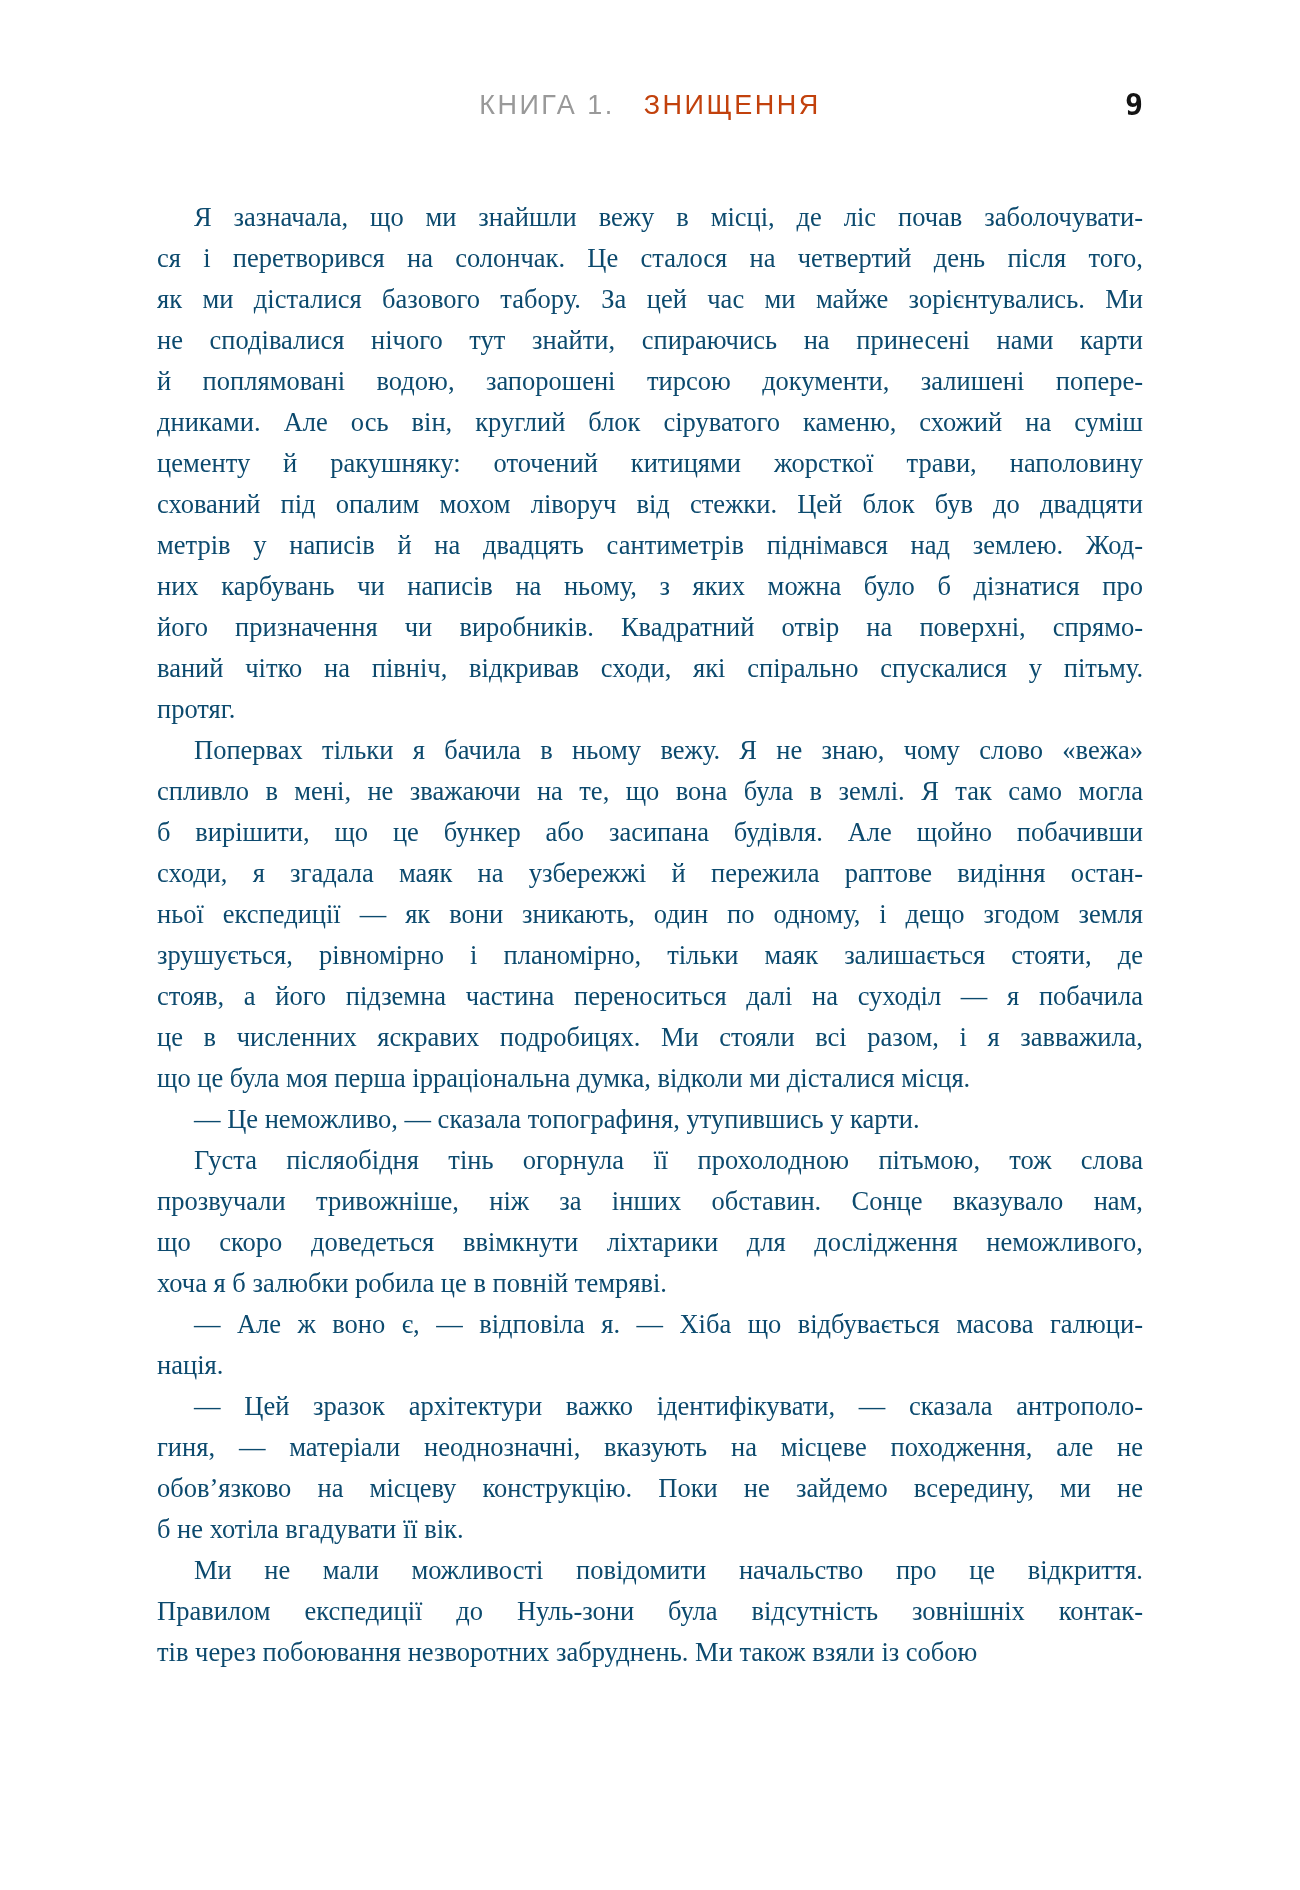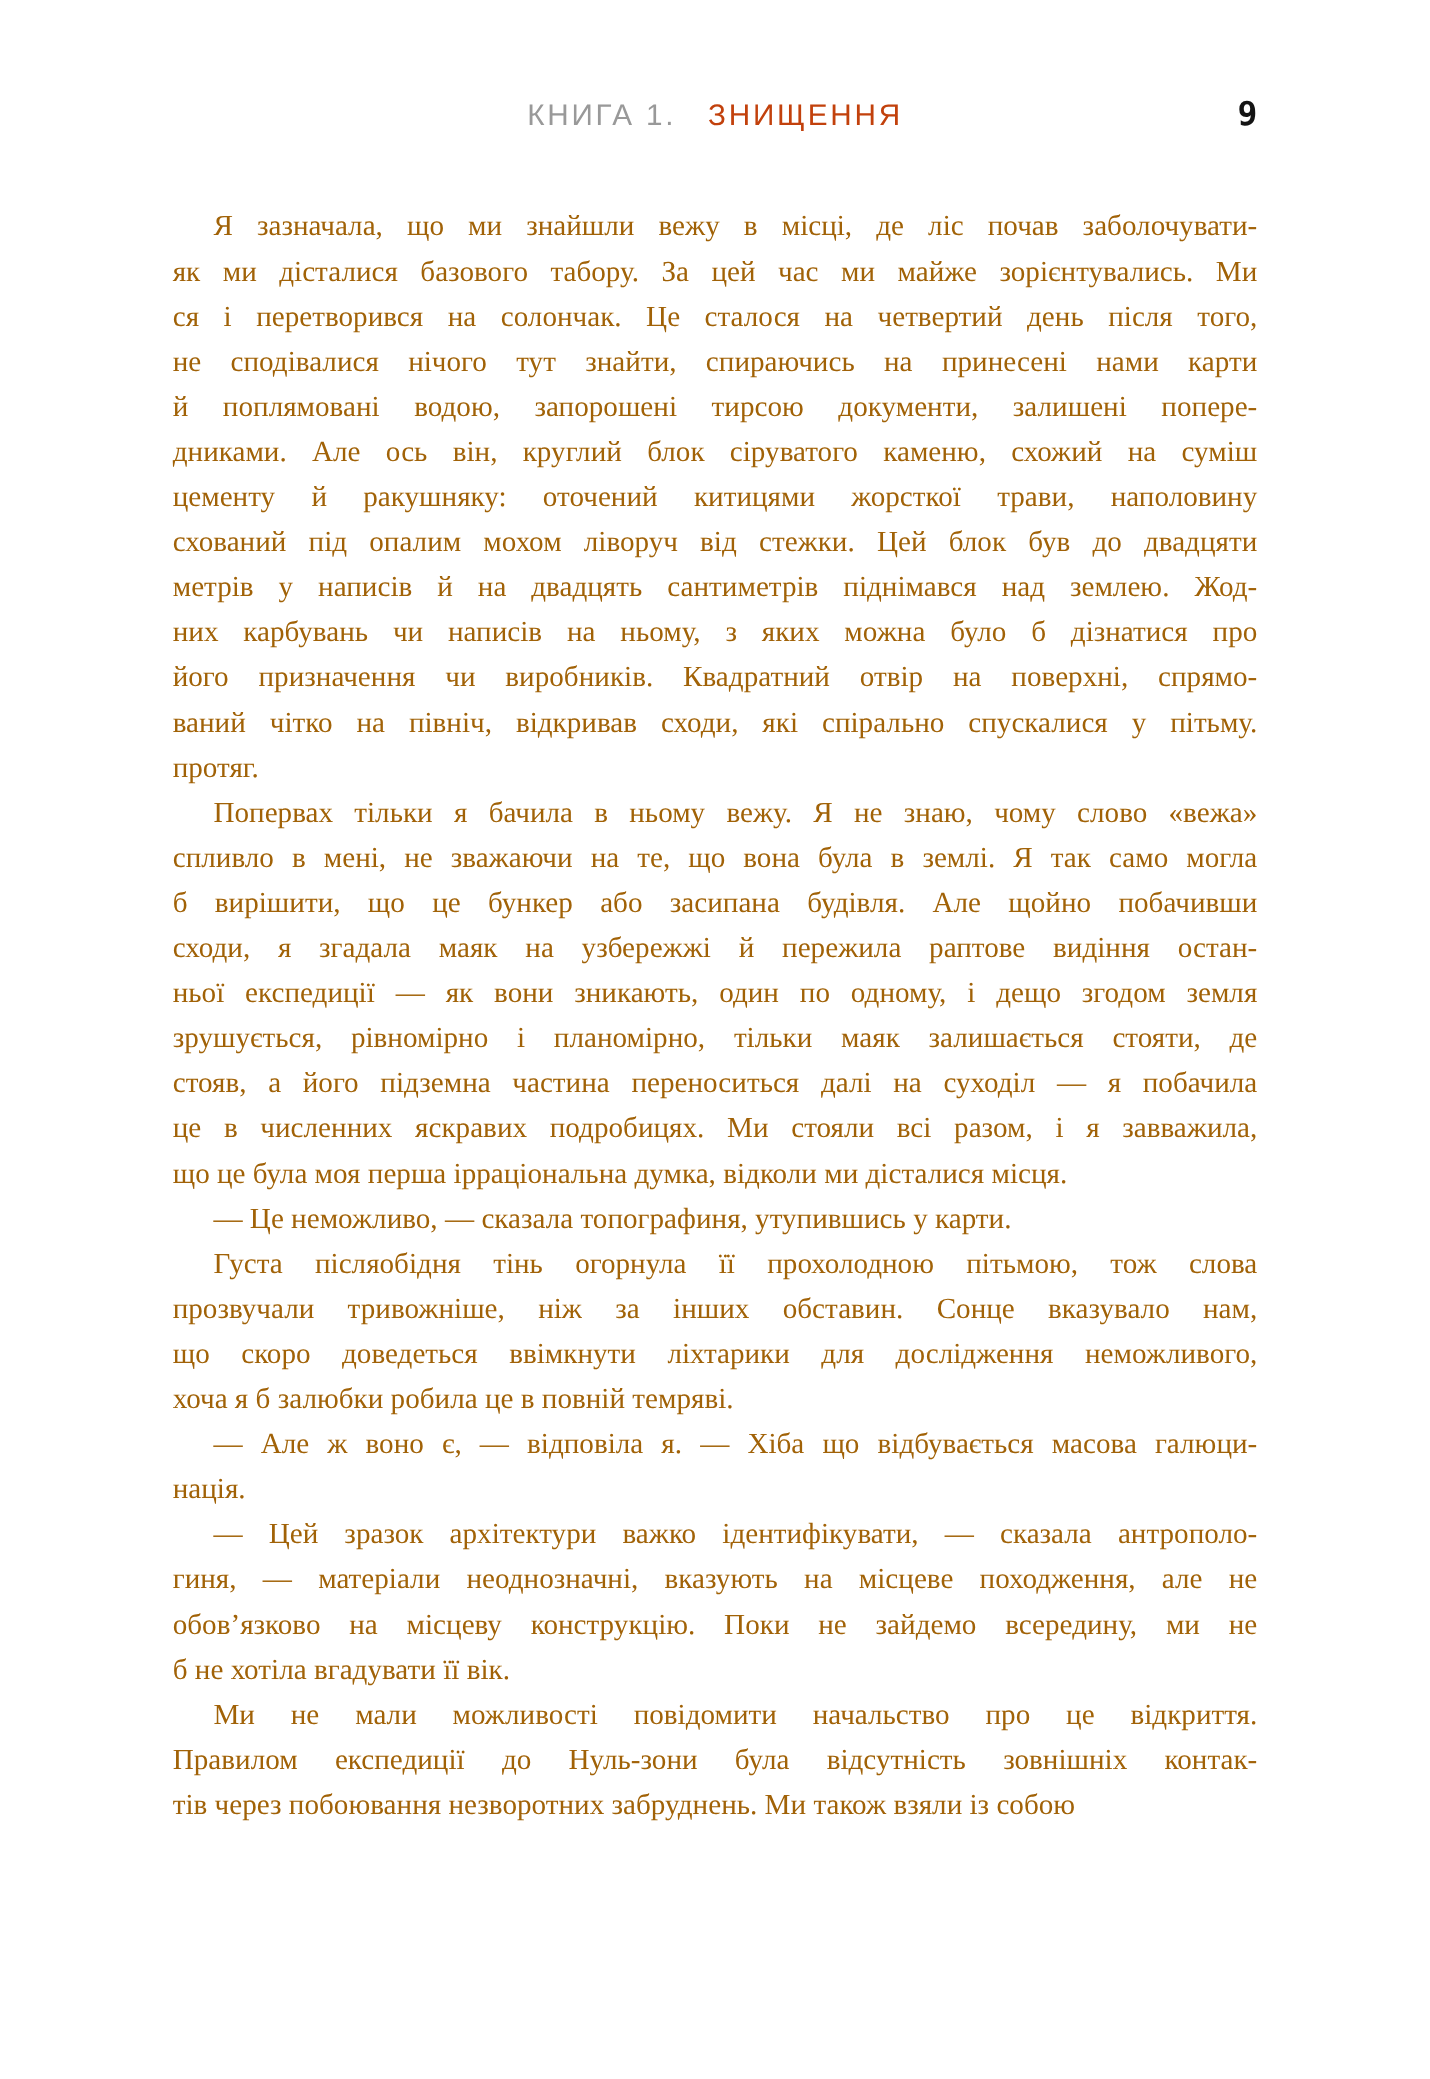--- a/index.html
+++ b/index.html
@@ -43,25 +43,25 @@
     font-family: "DejaVu Sans Mono", monospace;
     font-weight: bold;
     font-size: 30px;
     line-height: 34px;
     color: #141414;
   }
   
   .text-block {
     position: absolute;
     left: 157px;
-    top: 185px;
+    top: 197px;
     width: 986px;
     font-size: 26.5px;
     line-height: 41px;
-    color: #a16207;
+    color: #0c4a6e;
   }
   .para {
     margin: 0;
     padding: 0;
   }
   .line {
     height: 41px;
     text-align: justify;
     text-align-last: justify;
     white-space: nowrap;
@@ -80,22 +80,22 @@
 
   <div class="running-header">
     <span class="book-label">КНИГА 1.</span><span class="chapter-title">ЗНИЩЕННЯ</span>
   </div>
 
   <div class="page-number">9</div>
 
   <div class="text-block">
       <div class="para">
         <div class="line first">Я зазначала, що ми знайшли вежу в місці, де ліс почав заболочувати-</div>
+        <div class="line">ся і перетворився на солончак. Це сталося на четвертий день після того,</div>
         <div class="line">як ми дісталися базового табору. За цей час ми майже зорієнтувались. Ми</div>
-        <div class="line">ся і перетворився на солончак. Це сталося на четвертий день після того,</div>
         <div class="line">не сподівалися нічого тут знайти, спираючись на принесені нами карти</div>
         <div class="line">й поплямовані водою, запорошені тирсою документи, залишені попере-</div>
         <div class="line">дниками. Але ось він, круглий блок сіруватого каменю, схожий на суміш</div>
         <div class="line">цементу й ракушняку: оточений китицями жорсткої трави, наполовину</div>
         <div class="line">схований під опалим мохом ліворуч від стежки. Цей блок був до двадцяти</div>
         <div class="line">метрів у написів й на двадцять сантиметрів піднімався над землею. Жод-</div>
         <div class="line">них карбувань чи написів на ньому, з яких можна було б дізнатися про</div>
         <div class="line">його призначення чи виробників. Квадратний отвір на поверхні, спрямо-</div>
         <div class="line">ваний чітко на північ, відкривав сходи, які спірально спускалися у пітьму.</div>
         <div class="line plast">протяг.</div>

